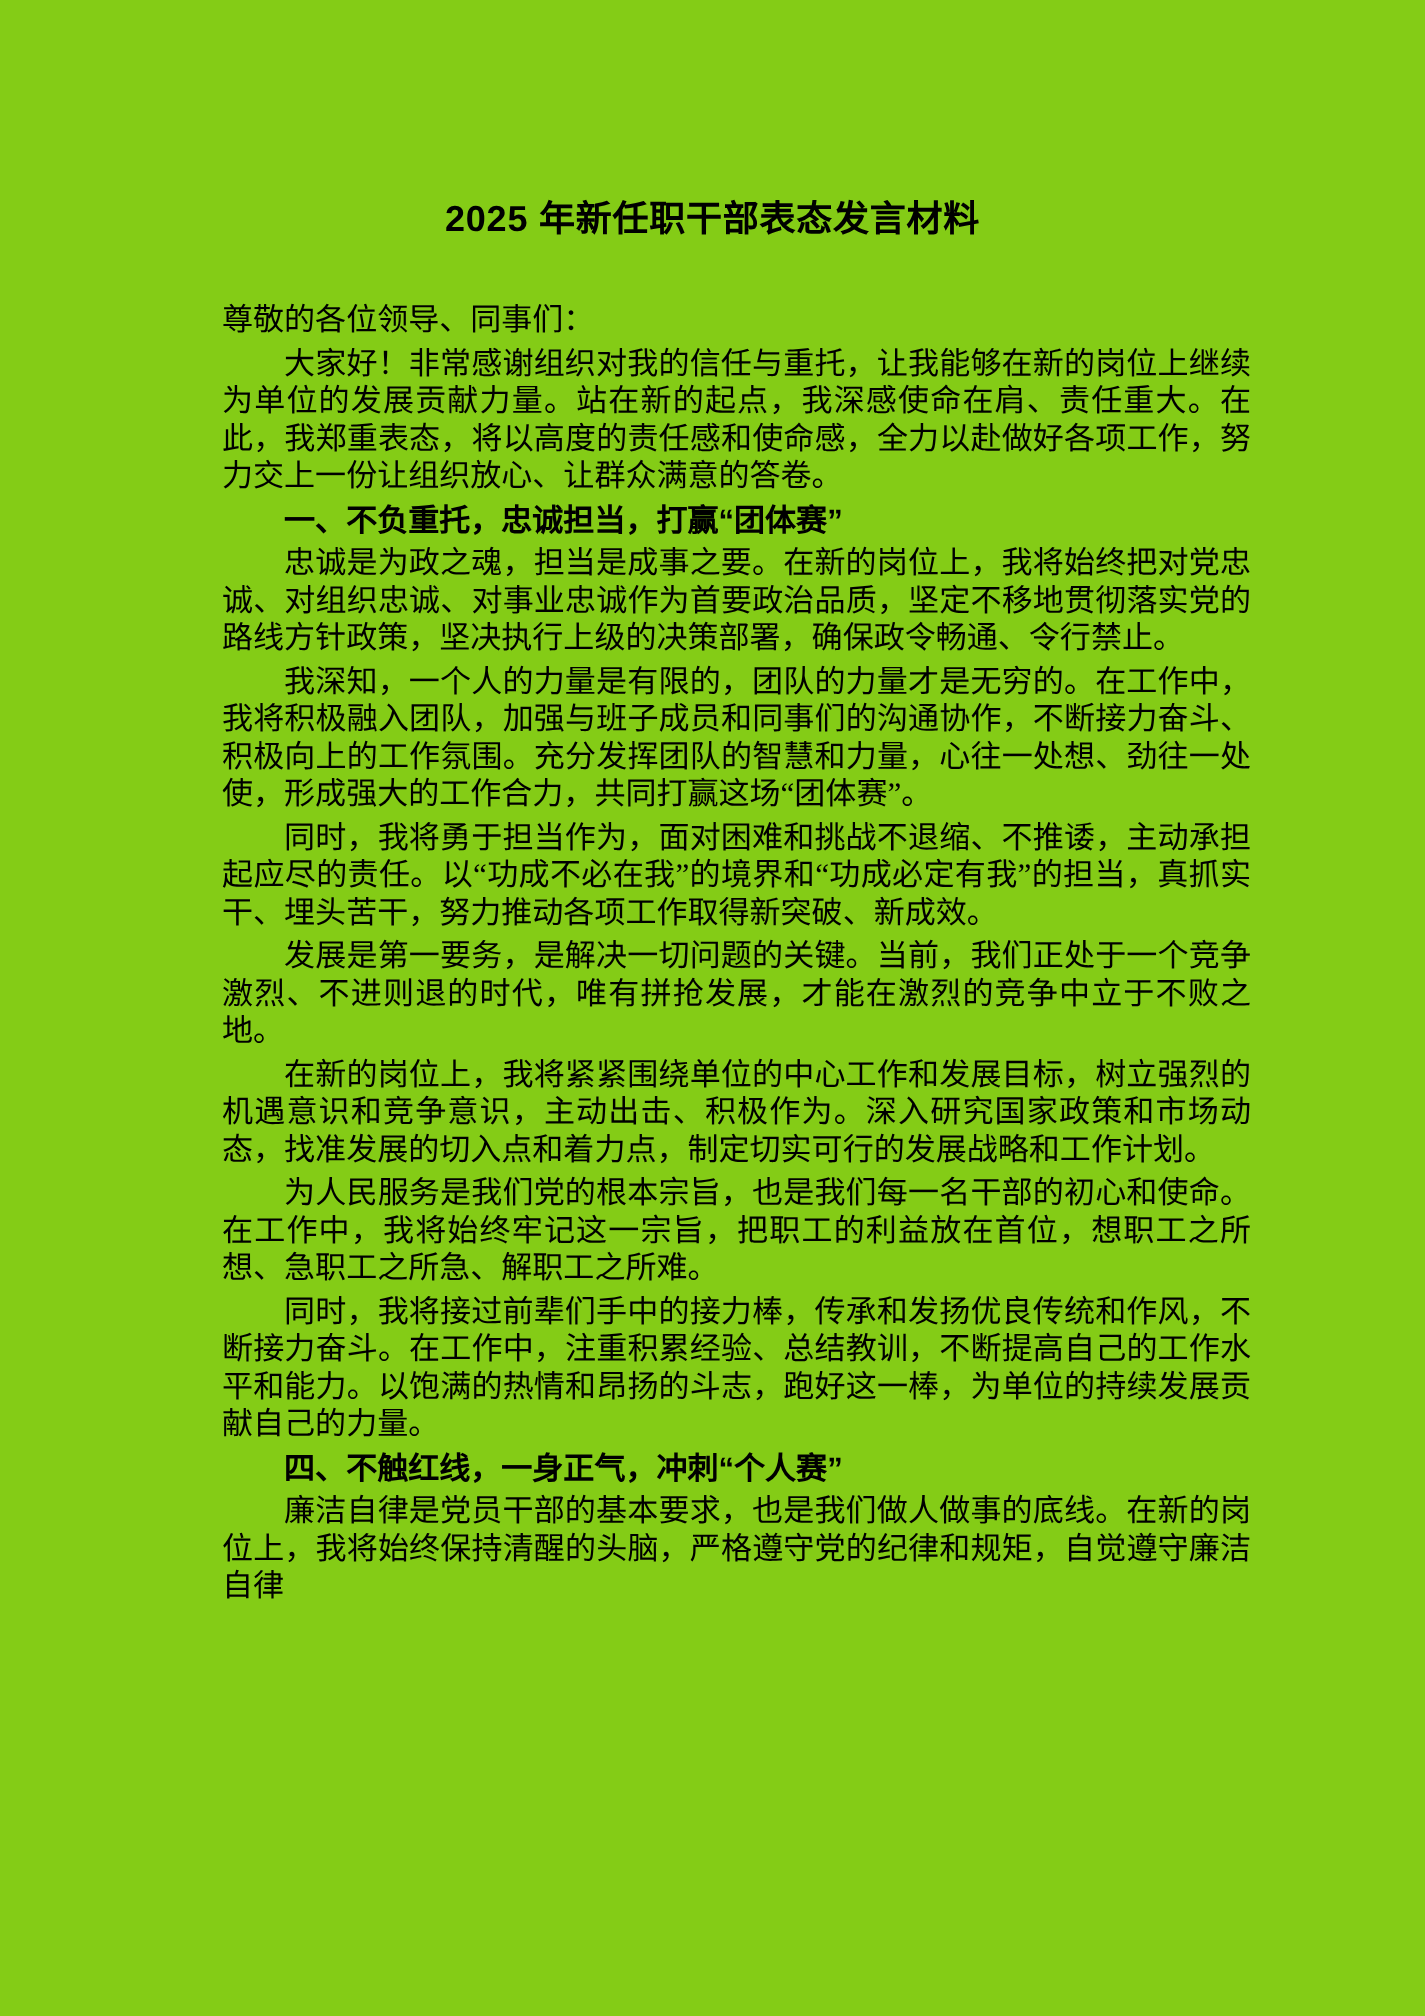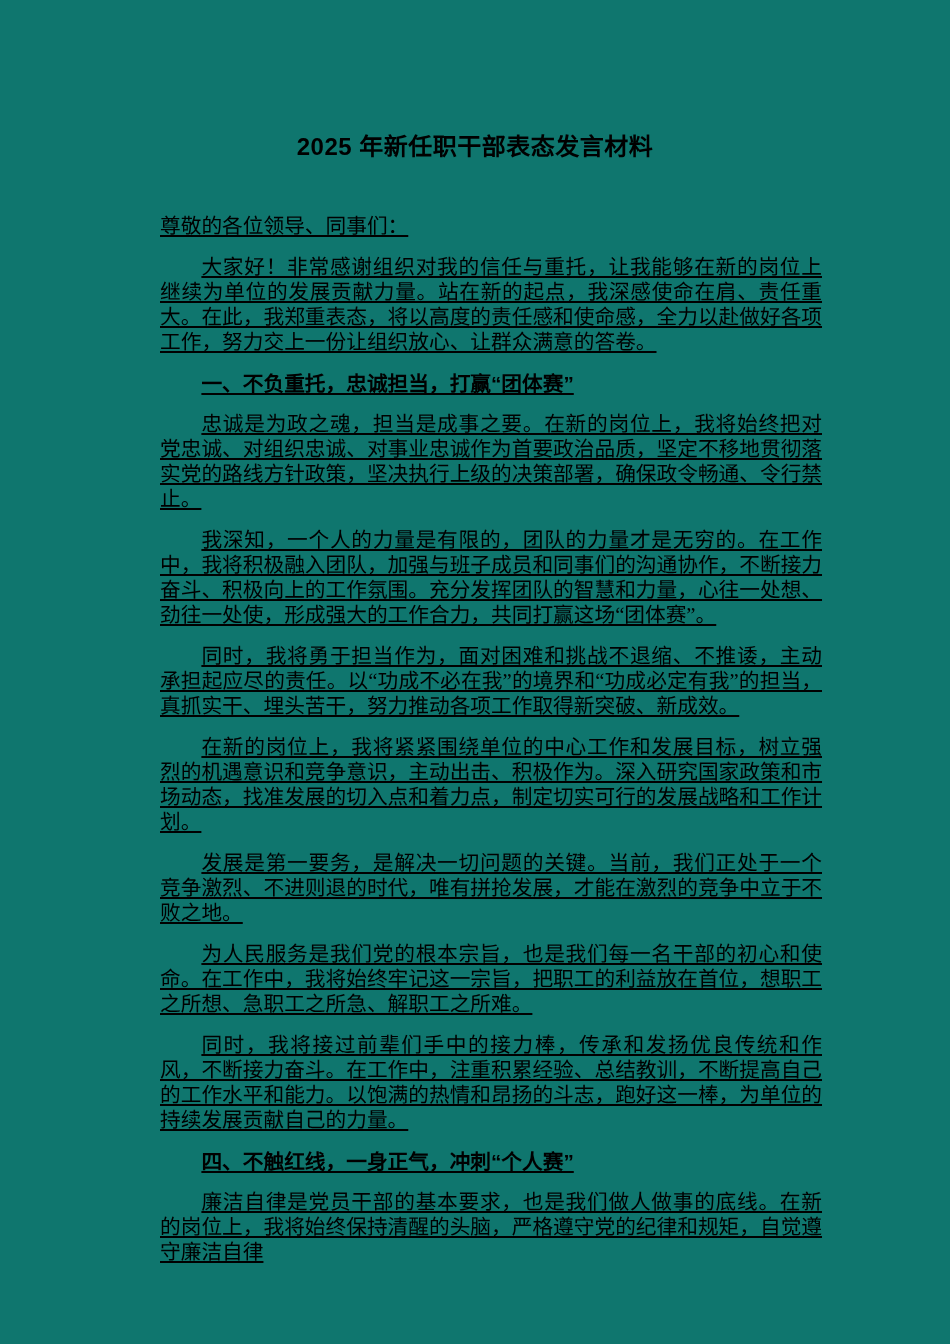--- a/index.html
+++ b/index.html
@@ -4,21 +4,21 @@
 <style>
   html, body {
     margin: 0;
     padding: 0;
     background: #ffffff;
   }
   .page {
     position: relative;
     width: 950px;
     height: 1344px;
-    background: #0f766e;
+    background: #84cc16;
     overflow: hidden;
     color: #000000;
   }
   .doc-title {
     position: absolute;
     top: 127px;
     left: 0;
     width: 950px;
     margin: 0;
     text-align: center;
@@ -33,24 +33,23 @@
     left: 144px;
     top: 198px;
     width: 694px;
     font-family: "Liberation Serif", serif;
     font-size: 20.7px;
     line-height: 25px;
     text-align: justify;
     text-justify: inter-ideograph;
   }
   .content p {
-    margin: 16px;
+    margin: 4px;
     padding: 0;
     text-indent: 2em;
-    text-decoration: underline;
   }
   .content p.salutation {
     text-indent: 0;
   }
   .content p.heading {
     font-family: "Liberation Sans", sans-serif;
     font-weight: bold;
   }
 </style>
 </head>
@@ -59,20 +58,20 @@
 <div class="page">
   <h1 class="doc-title">2025 年新任职干部表态发言材料</h1>
 
   <div class="content">
     <p class="salutation">尊敬的各位领导、同事们：</p>
     <p class="body-para">大家好！非常感谢组织对我的信任与重托，让我能够在新的岗位上继续为单位的发展贡献力量。站在新的起点，我深感使命在肩、责任重大。在此，我郑重表态，将以高度的责任感和使命感，全力以赴做好各项工作，努力交上一份让组织放心、让群众满意的答卷。</p>
     <p class="heading">一、不负重托，忠诚担当，打赢“团体赛”</p>
     <p class="body-para">忠诚是为政之魂，担当是成事之要。在新的岗位上，我将始终把对党忠诚、对组织忠诚、对事业忠诚作为首要政治品质，坚定不移地贯彻落实党的路线方针政策，坚决执行上级的决策部署，确保政令畅通、令行禁止。</p>
     <p class="body-para">我深知，一个人的力量是有限的，团队的力量才是无穷的。在工作中，我将积极融入团队，加强与班子成员和同事们的沟通协作，不断接力奋斗、积极向上的工作氛围。充分发挥团队的智慧和力量，心往一处想、劲往一处使，形成强大的工作合力，共同打赢这场“团体赛”。</p>
     <p class="body-para">同时，我将勇于担当作为，面对困难和挑战不退缩、不推诿，主动承担起应尽的责任。以“功成不必在我”的境界和“功成必定有我”的担当，真抓实干、埋头苦干，努力推动各项工作取得新突破、新成效。</p>
+    <p class="body-para">发展是第一要务，是解决一切问题的关键。当前，我们正处于一个竞争激烈、不进则退的时代，唯有拼抢发展，才能在激烈的竞争中立于不败之地。</p>
     <p class="body-para">在新的岗位上，我将紧紧围绕单位的中心工作和发展目标，树立强烈的机遇意识和竞争意识，主动出击、积极作为。深入研究国家政策和市场动态，找准发展的切入点和着力点，制定切实可行的发展战略和工作计划。</p>
-    <p class="body-para">发展是第一要务，是解决一切问题的关键。当前，我们正处于一个竞争激烈、不进则退的时代，唯有拼抢发展，才能在激烈的竞争中立于不败之地。</p>
     <p class="body-para">为人民服务是我们党的根本宗旨，也是我们每一名干部的初心和使命。在工作中，我将始终牢记这一宗旨，把职工的利益放在首位，想职工之所想、急职工之所急、解职工之所难。</p>
     <p class="body-para">同时，我将接过前辈们手中的接力棒，传承和发扬优良传统和作风，不断接力奋斗。在工作中，注重积累经验、总结教训，不断提高自己的工作水平和能力。以饱满的热情和昂扬的斗志，跑好这一棒，为单位的持续发展贡献自己的力量。</p>
     <p class="heading">四、不触红线，一身正气，冲刺“个人赛”</p>
     <p class="body-para">廉洁自律是党员干部的基本要求，也是我们做人做事的底线。在新的岗位上，我将始终保持清醒的头脑，严格遵守党的纪律和规矩，自觉遵守廉洁自律</p>
   </div>
 </div>
 
 </body></html>

